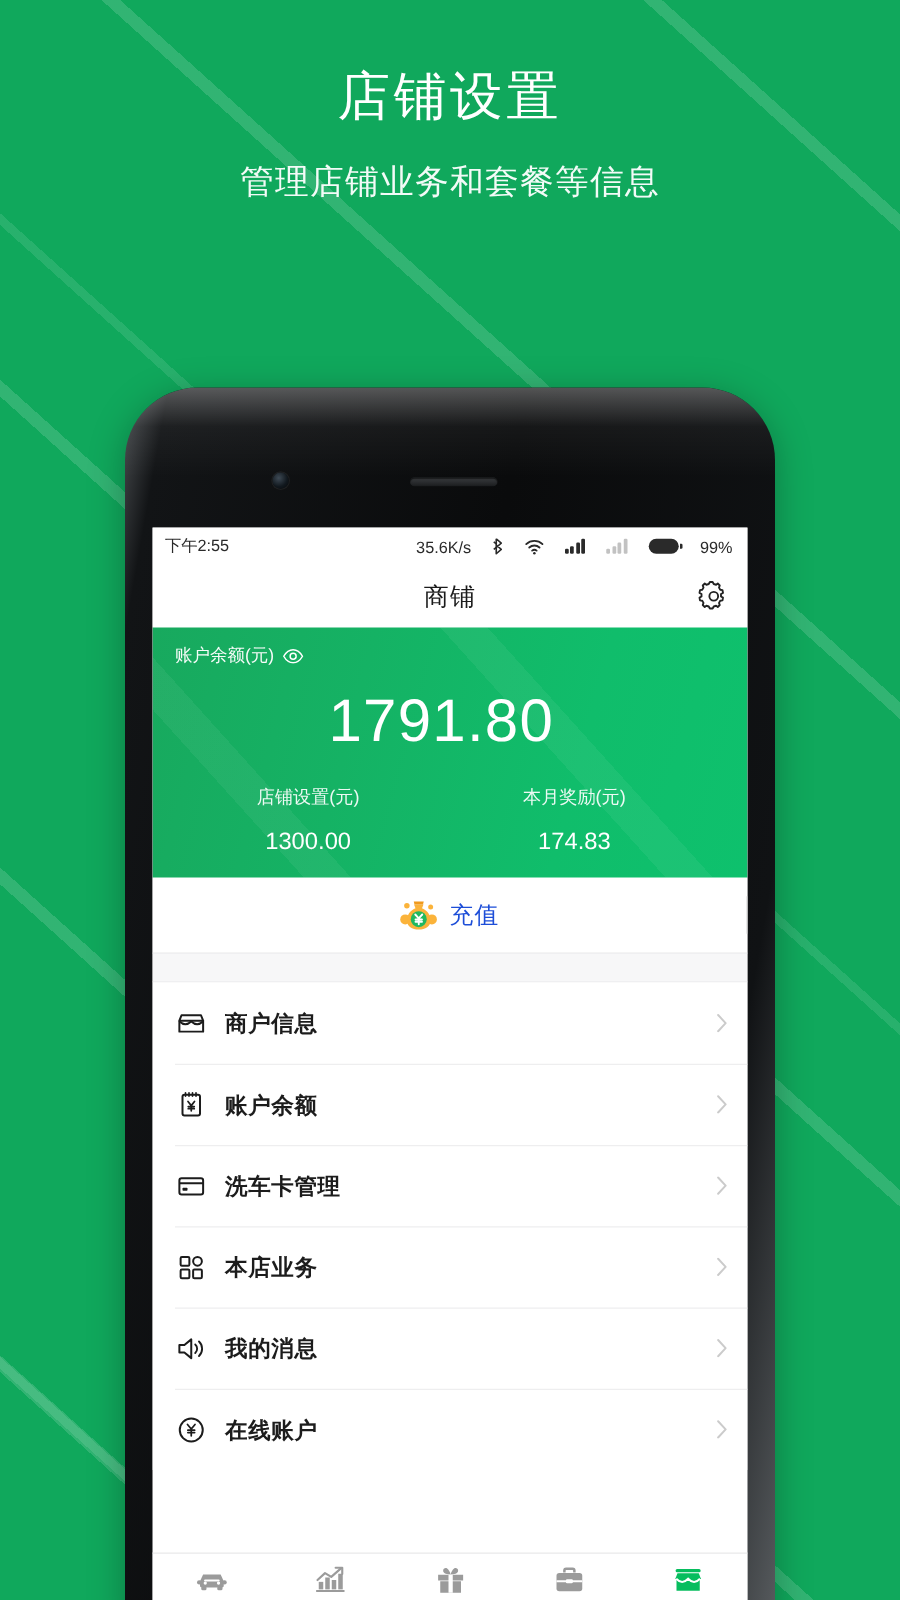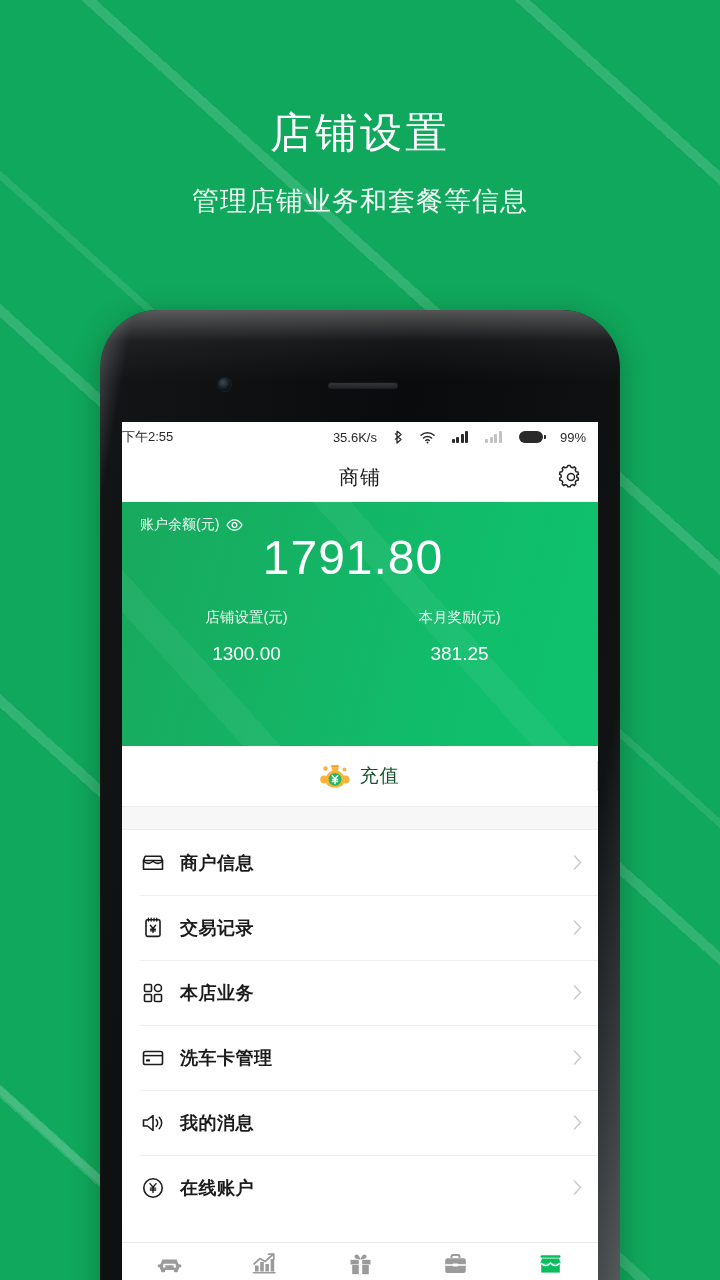--- a/index.html
+++ b/index.html
@@ -39,21 +39,21 @@
       rgba(255,255,255,0.10) 427px,
       rgba(255,255,255,0.00) 427px,
       rgba(255,255,255,0.00) 680px
     );
     pointer-events: none;
   }
 
   .promo-head {
     position: absolute; top: 0; left: 0; right: 0;
     text-align: center; color: #fff;
-    padding-top: 108px;
+    padding-top: 52px;
   }
   .promo-title {
     font-size: 42px; line-height: 1.2; font-weight: 400;
     letter-spacing: 3px;
   }
   .promo-sub {
     margin-top: 26px;
     font-size: 27px; line-height: 1.3; font-weight: 400;
     letter-spacing: 1px;
     color: rgba(255,255,255,0.95);
@@ -97,21 +97,21 @@
     position: absolute;
     left: 22px; top: 112px;
     width: 476px; height: 898px;
     background: #ffffff;
     overflow: hidden;
   }
 
   
   .statusbar {
     height: 30px; display: flex; align-items: center;
-    padding: 0 12px 0 0; background: #fff;
+    padding: 0 12px 0 10px; background: #fff;
     font-size: 13px; color: #2a2a2a;
   }
   .sb-left { flex: 0 0 auto; }
   .sb-right { margin-left: auto; display: flex; align-items: center; gap: 17px; }
   .sb-speed { font-size: 13px; }
   .ico-bt { width: 9px; height: 14px; }
   .ico-wifi { width: 15px; height: 13px; }
   .bars { display: inline-flex; align-items: flex-end; gap: 1.5px; height: 12px; }
   .bars i { width: 3px; background: #2a2a2a; border-radius: 1px; display: block; }
   .bars i:nth-child(1) { height: 4px; }
@@ -137,21 +137,21 @@
   }
   .appbar-title { font-size: 20px; color: #1b1b1b; font-weight: 400; letter-spacing: 1px; }
   .appbar-gear {
     position: absolute; right: 14px; top: 50%; transform: translateY(-50%);
     width: 26px; height: 26px; cursor: pointer;
   }
 
   
   .balance {
     position: relative;
-    height: 244px;
+    height: 200px;
     background: linear-gradient(105deg, #18a95e 0%, #15b264 34%, #10bd6b 70%, #0ec16d 100%);
     overflow: hidden;
     color: #fff;
     padding: 14px 32px 0 18px;
   }
   .balance-shine {
     position: absolute; inset: 0;
     background-image: repeating-linear-gradient(
       48deg,
       rgba(255,255,255,0.00) 0px,
@@ -165,39 +165,39 @@
   }
   .bal-label-row {
     position: relative;
     display: flex; align-items: center; gap: 7px;
     font-size: 14px; color: rgba(255,255,255,0.96);
   }
   .eye-ico { width: 17px; height: 12px; cursor: pointer; }
   .bal-amount {
     position: relative;
     text-align: center; font-size: 48px; line-height: 1;
-    font-weight: 300; letter-spacing: 1px;
+    margin-top: 20px; font-weight: 300; letter-spacing: 1px;
   }
   .bal-cols {
     position: relative;
     display: flex; margin-top: 26px;
   }
   .bal-col { flex: 1; text-align: center; }
   .bal-col-label { font-size: 14.5px; color: rgba(255,255,255,0.92); }
   .bal-col-value { font-size: 19px; margin-top: 16px; color: #fff; font-weight: 400; }
 
   
   .actions {
     height: 60px; background: #fff; display: flex; align-items: center;
   }
   .action {
     flex: 1; display: flex; align-items: center; justify-content: center;
     gap: 10px; cursor: pointer;
   }
-  .action-label { font-size: 19px; color: #14532d; letter-spacing: 1px; }
+  .action-label { font-size: 19px; color: #1d4ed8; letter-spacing: 1px; }
   .act-divider { width: 1px; height: 30px; background: #e2e2e2; }
 
   
   .gap { height: 24px; background: #f7f7f8; border-top: 1px solid #ededee; border-bottom: 1px solid #ededee; }
 
   
   .menu { background: #fff; }
   .menu-item {
     height: 65px; display: flex; align-items: center;
     padding: 0 16px 0 18px; position: relative; cursor: pointer;
@@ -292,21 +292,21 @@
           </svg>
         </div>
         <div class="bal-amount">1791.80</div>
         <div class="bal-cols">
           <div class="bal-col">
             <div class="bal-col-label">店铺设置(元)</div>
             <div class="bal-col-value">1300.00</div>
           </div>
           <div class="bal-col">
             <div class="bal-col-label">本月奖励(元)</div>
-            <div class="bal-col-value">381.25</div>
+            <div class="bal-col-value">174.83</div>
           </div>
         </div>
       </div>
 
       <div class="actions">
         <div class="action">
           <svg width="30" height="28" viewBox="0 0 30 28">
             <circle cx="5.5" cy="6.5" r="2.2" fill="#fbb33a"></circle>
             <circle cx="24.5" cy="7.5" r="2.0" fill="#fbb33a"></circle>
             <circle cx="4.2" cy="17.5" r="4.0" fill="#fbb33a"></circle>
@@ -336,46 +336,46 @@
             <path d="M1.5 1 L7.5 7.5 L1.5 14" fill="none" stroke="#8d8d8d" stroke-width="1.6" stroke-linecap="round" stroke-linejoin="round"></path>
           </svg>
         </div>
 
         <div class="menu-item">
           <svg class="menu-ico" viewBox="0 0 26 26">
             <rect x="6" y="4.8" width="14" height="16.6" rx="1.6" fill="none" stroke="#1c1c1c" stroke-width="1.6"></rect>
             <path d="M8.4 3.2 L8.4 6.0 M11.2 3.2 L11.2 6.0 M14 3.2 L14 6.0 M16.8 3.2 L16.8 6.0" stroke="#1c1c1c" stroke-width="1.3" stroke-linecap="round"></path>
             <path d="M10.4 10.2 L13 13.5 L15.6 10.2 M13 13.5 L13 17.6 M10.6 14.2 L15.4 14.2 M10.6 15.9 L15.4 15.9" fill="none" stroke="#1c1c1c" stroke-width="1.4" stroke-linecap="round" stroke-linejoin="round"></path>
           </svg>
-          <span class="menu-label">交易记录</span>
+          <span class="menu-label">账户余额</span>
+          <svg class="chev" viewBox="0 0 9 15">
+            <path d="M1.5 1 L7.5 7.5 L1.5 14" fill="none" stroke="#8d8d8d" stroke-width="1.6" stroke-linecap="round" stroke-linejoin="round"></path>
+          </svg>
+        </div>
+
+        <div class="menu-item">
+          <svg class="menu-ico" viewBox="0 0 26 26">
+            <rect x="3.5" y="6.5" width="19" height="13" rx="1.8" fill="none" stroke="#1c1c1c" stroke-width="1.6"></rect>
+            <path d="M3.5 10.6 L22.5 10.6" stroke="#1c1c1c" stroke-width="1.5"></path>
+            <rect x="6" y="14.2" width="4" height="2.4" rx="0.6" fill="#1c1c1c"></rect>
+          </svg>
+          <span class="menu-label">洗车卡管理</span>
           <svg class="chev" viewBox="0 0 9 15">
             <path d="M1.5 1 L7.5 7.5 L1.5 14" fill="none" stroke="#8d8d8d" stroke-width="1.6" stroke-linecap="round" stroke-linejoin="round"></path>
           </svg>
         </div>
 
         <div class="menu-item">
           <svg class="menu-ico" viewBox="0 0 26 26">
             <rect x="4.5" y="4.5" width="7" height="7" rx="1" fill="none" stroke="#1c1c1c" stroke-width="1.6"></rect>
             <rect x="14.5" y="4.5" width="7" height="7" rx="3.5" fill="none" stroke="#1c1c1c" stroke-width="1.6"></rect>
             <rect x="4.5" y="14.5" width="7" height="7" rx="1" fill="none" stroke="#1c1c1c" stroke-width="1.6"></rect>
             <rect x="14.5" y="14.5" width="7" height="7" rx="1" fill="none" stroke="#1c1c1c" stroke-width="1.6"></rect>
           </svg>
           <span class="menu-label">本店业务</span>
-          <svg class="chev" viewBox="0 0 9 15">
-            <path d="M1.5 1 L7.5 7.5 L1.5 14" fill="none" stroke="#8d8d8d" stroke-width="1.6" stroke-linecap="round" stroke-linejoin="round"></path>
-          </svg>
-        </div>
-
-        <div class="menu-item">
-          <svg class="menu-ico" viewBox="0 0 26 26">
-            <rect x="3.5" y="6.5" width="19" height="13" rx="1.8" fill="none" stroke="#1c1c1c" stroke-width="1.6"></rect>
-            <path d="M3.5 10.6 L22.5 10.6" stroke="#1c1c1c" stroke-width="1.5"></path>
-            <rect x="6" y="14.2" width="4" height="2.4" rx="0.6" fill="#1c1c1c"></rect>
-          </svg>
-          <span class="menu-label">洗车卡管理</span>
           <svg class="chev" viewBox="0 0 9 15">
             <path d="M1.5 1 L7.5 7.5 L1.5 14" fill="none" stroke="#8d8d8d" stroke-width="1.6" stroke-linecap="round" stroke-linejoin="round"></path>
           </svg>
         </div>
 
         <div class="menu-item">
           <svg class="menu-ico" viewBox="0 0 26 26">
             <path d="M3.5 10 L7.5 10 L13 5.5 L13 20.5 L7.5 16 L3.5 16 Z" fill="none" stroke="#1c1c1c" stroke-width="1.6" stroke-linejoin="round"></path>
             <path d="M16.2 9.6 A4.6 4.6 0 0 1 16.2 16.4" fill="none" stroke="#1c1c1c" stroke-width="1.5" stroke-linecap="round"></path>
             <path d="M19.2 7.2 A8 8 0 0 1 19.2 18.8" fill="none" stroke="#1c1c1c" stroke-width="1.5" stroke-linecap="round"></path>

